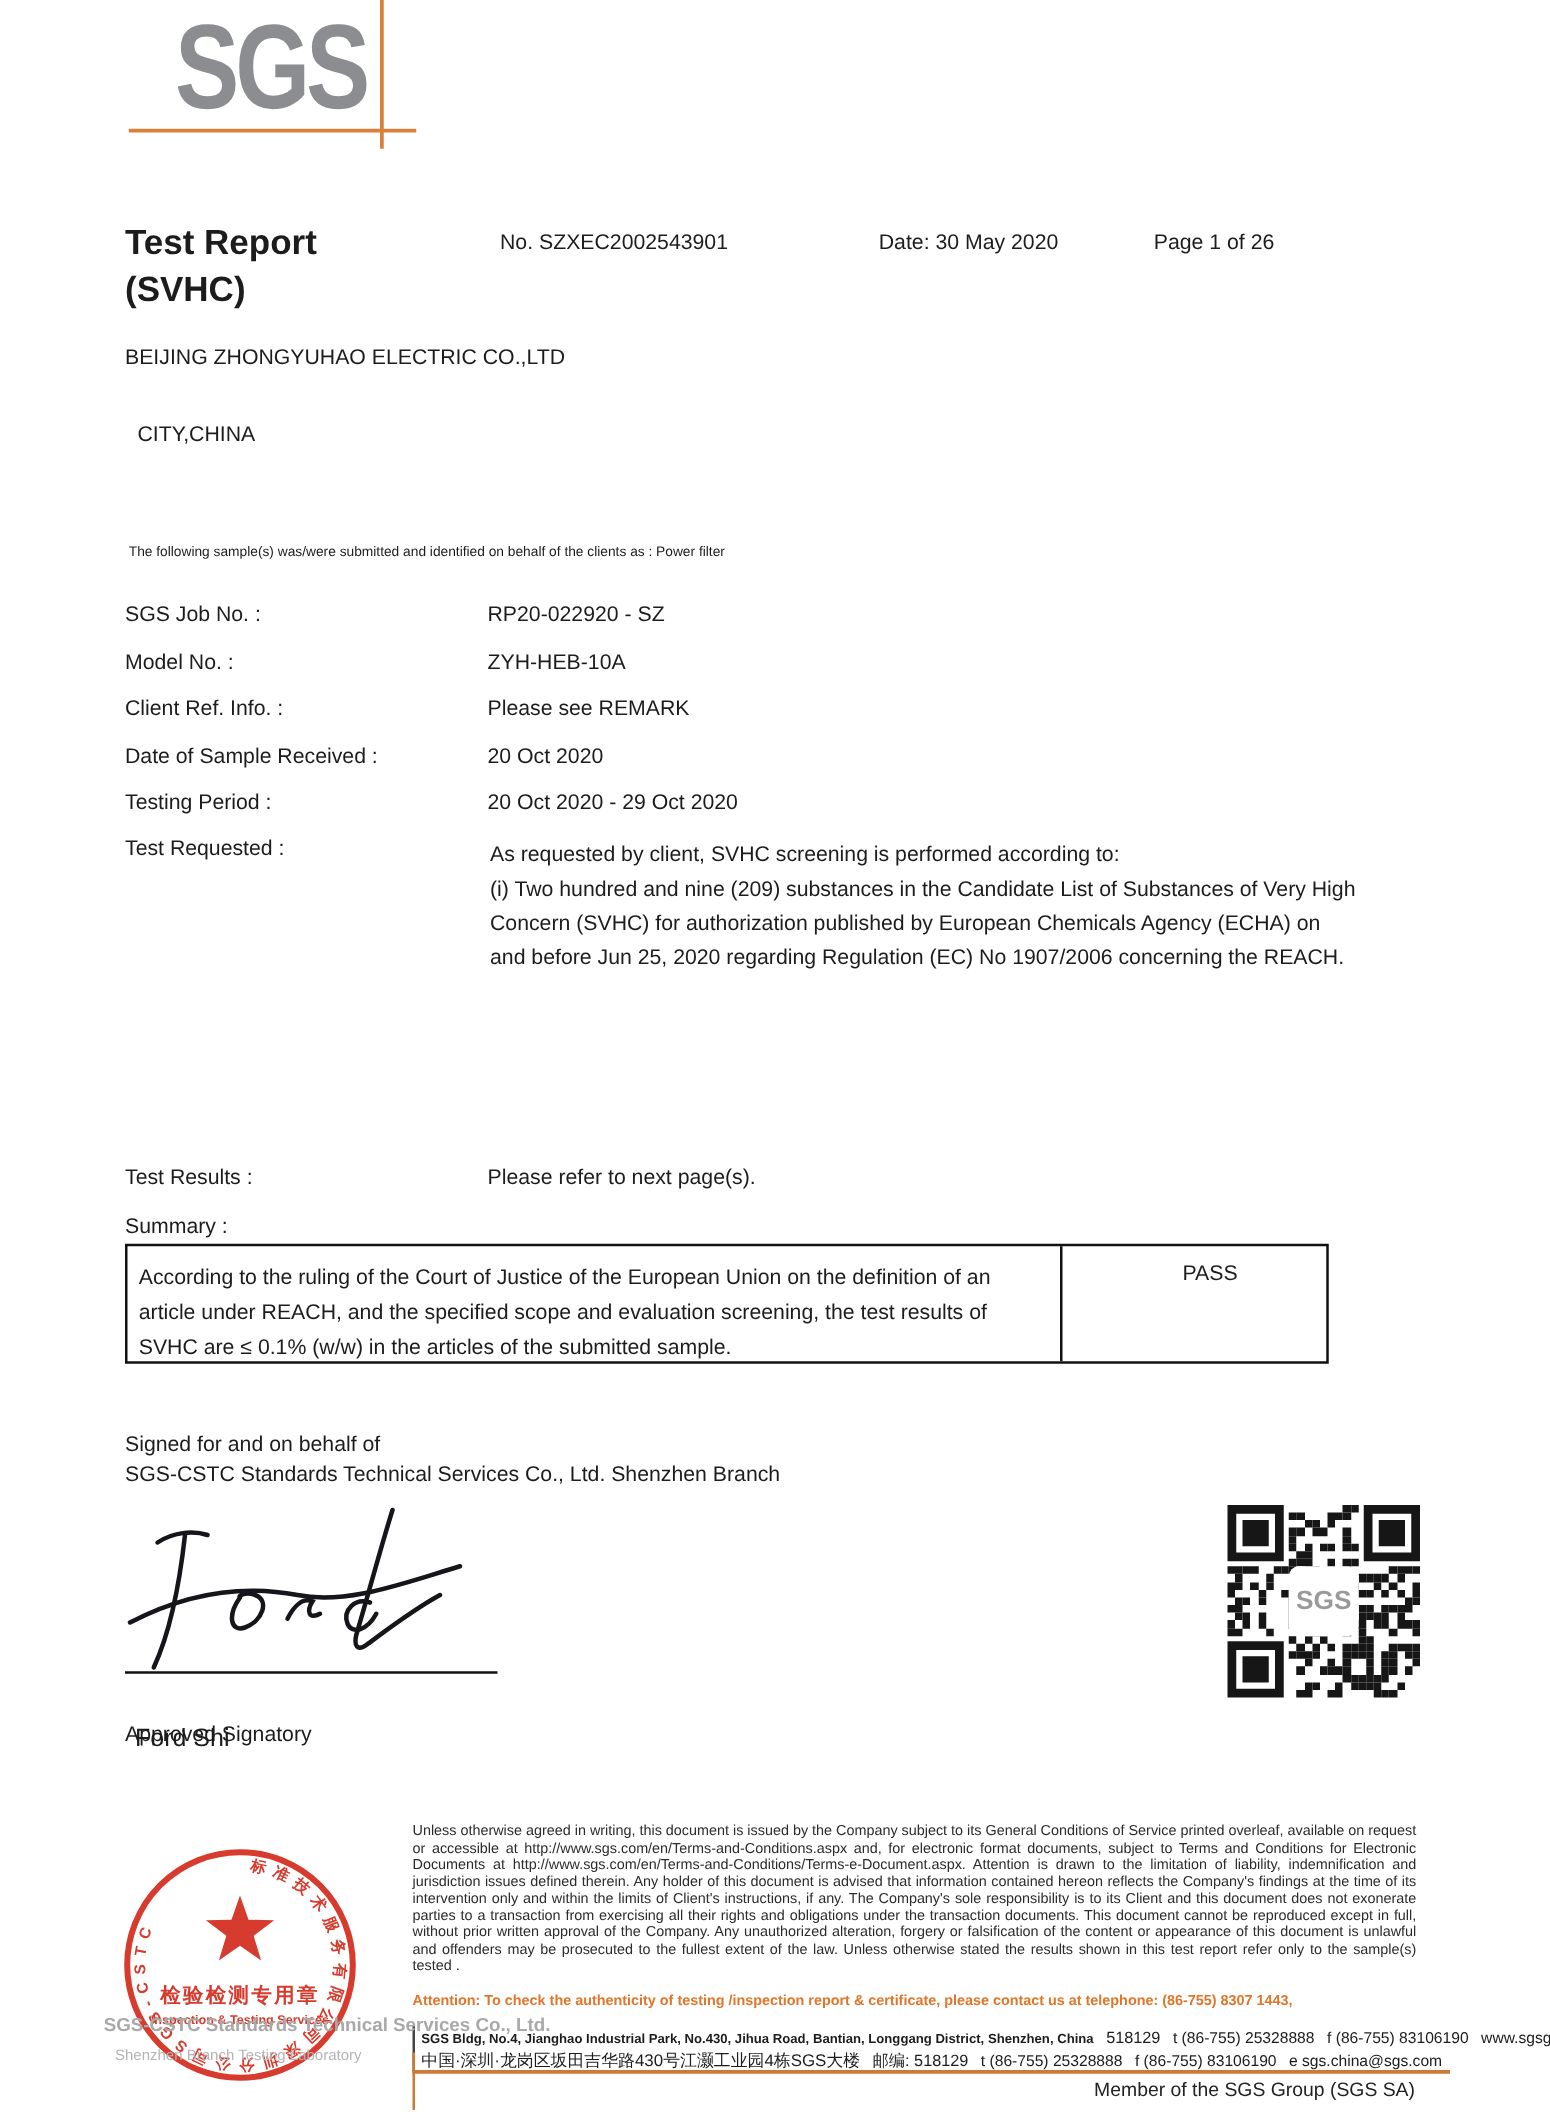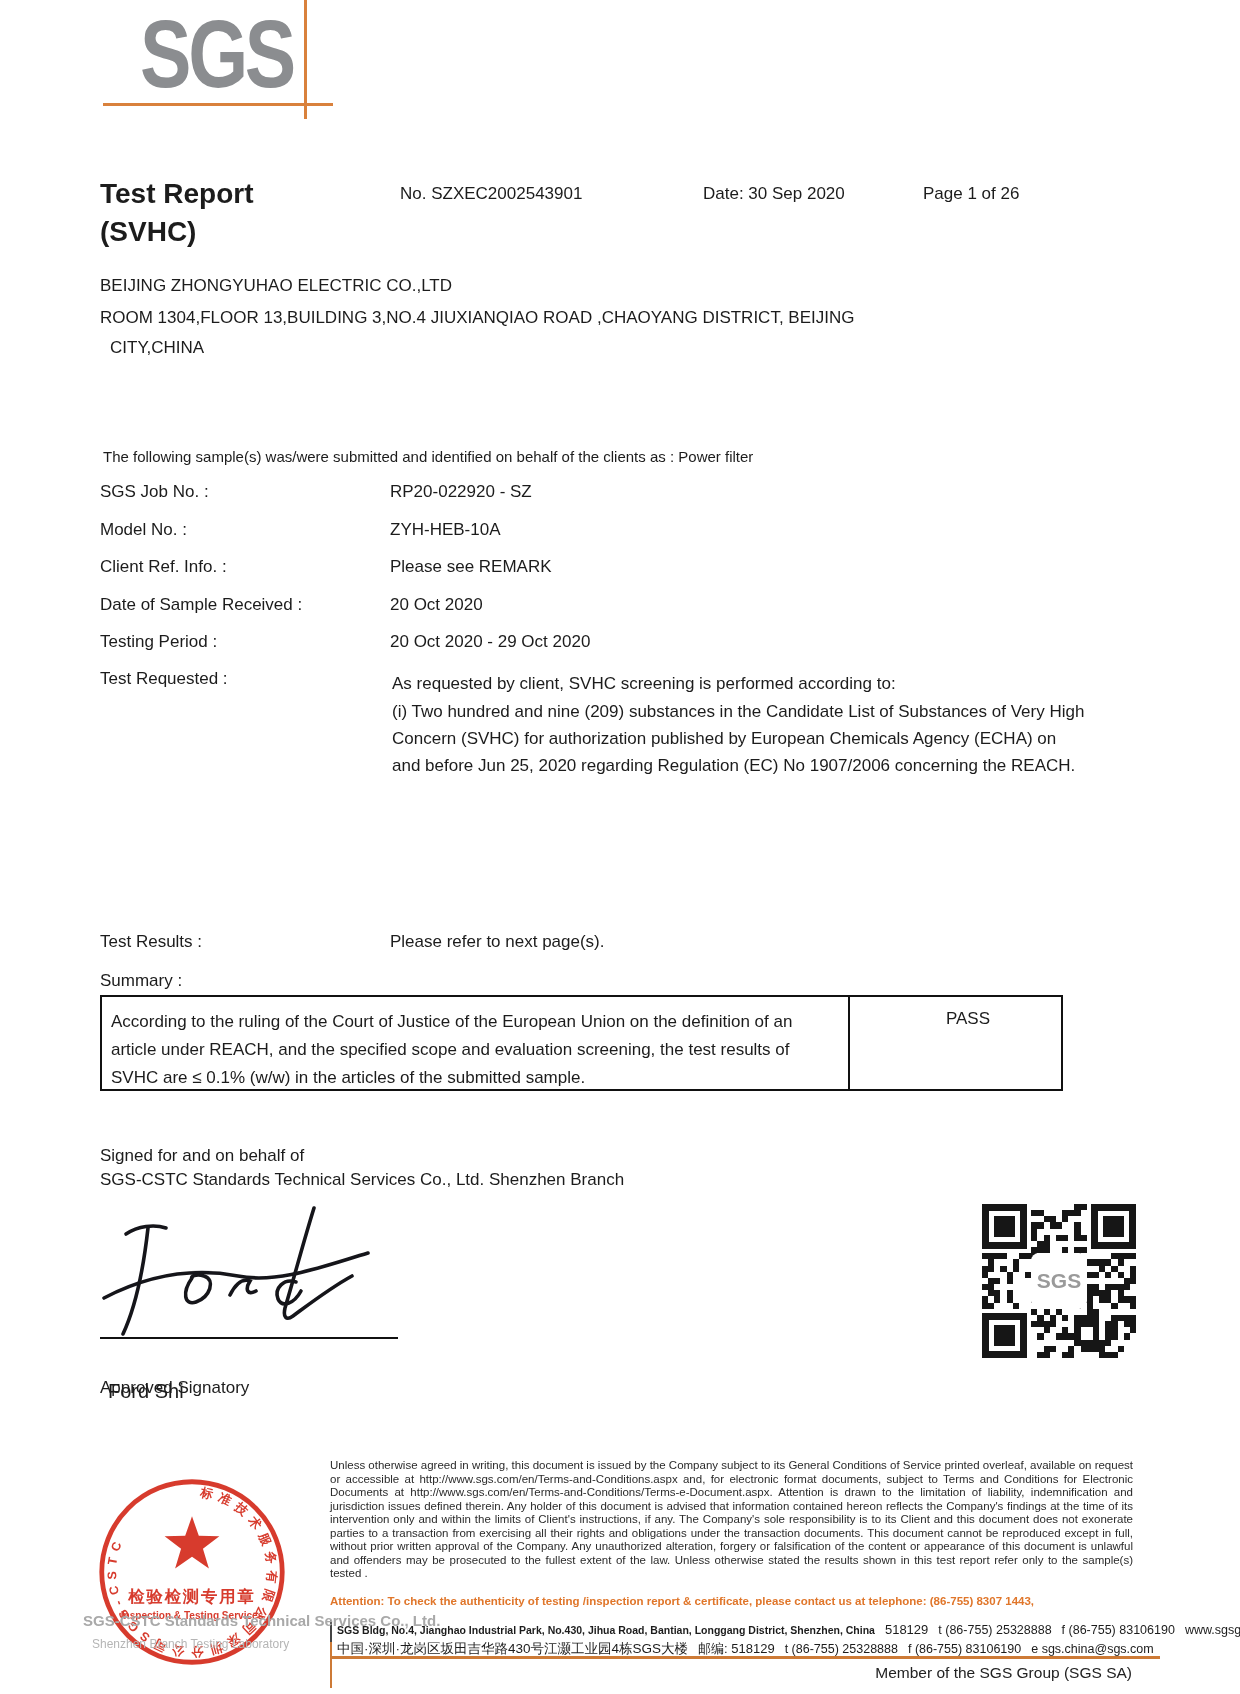--- a/index.html
+++ b/index.html
@@ -23,21 +23,21 @@
   .report-no{left:400px;}
   .report-date{left:703px;}
   .report-page{left:923px;}
 
   
   .client-name{left:100px;top:276px;font-size:17px;}
   .client-addr1{left:100px;top:308px;font-size:17px;}
   .client-addr2{left:110px;top:338px;font-size:17px;}
 
   
-  .intro{left:103px;top:448px;font-size:15px;}
+  .intro{left:103px;top:436px;font-size:11px;}
   .frow{left:0;width:1240px;}
   .flabel{position:absolute;left:100px;font-size:17px;}
   .fvalue{position:absolute;left:390px;font-size:17px;}
   .req-par{left:392px;width:694px;font-size:17px;line-height:27px;}
   .tr-label{left:100px;font-size:17px;}
 
   
   .summary-label{left:100px;top:971px;font-size:17px;}
   .summary-box{
     left:100px;top:995px;width:963px;height:96px;border:2px solid #111;
@@ -101,25 +101,24 @@
 
 <div id="page">
 
   <div class="abs logo">SGS</div>
   <div class="abs logo-vline"></div>
   <div class="abs logo-hline"></div>
 
   <div class="abs title1">Test Report</div>
   <div class="abs title2">(SVHC)</div>
   <div class="abs hmeta report-no">No. SZXEC2002543901</div>
-  <div class="abs hmeta report-date">Date: 30 Sep 2020</div>
+  <div class="abs hmeta report-date">Date: 30 May 2020</div>
   <div class="abs hmeta report-page">Page 1 of 26</div>
 
   <div class="abs client-name">BEIJING ZHONGYUHAO ELECTRIC CO.,LTD</div>
-  <div class="abs client-addr1">ROOM 1304,FLOOR 13,BUILDING 3,NO.4 JIUXIANQIAO ROAD ,CHAOYANG DISTRICT, BEIJING</div>
   <div class="abs client-addr2">CITY,CHINA</div>
 
   <div class="abs intro">The following sample(s) was/were submitted and identified on behalf of the clients as : Power filter</div>
 
   <div class="abs frow" style="top:482px">
     <span class="flabel">SGS Job No. :</span>
     <span class="fvalue">RP20-022920 - SZ</span>
   </div>
   <div class="abs frow" style="top:520px">
     <span class="flabel">Model No. :</span>

